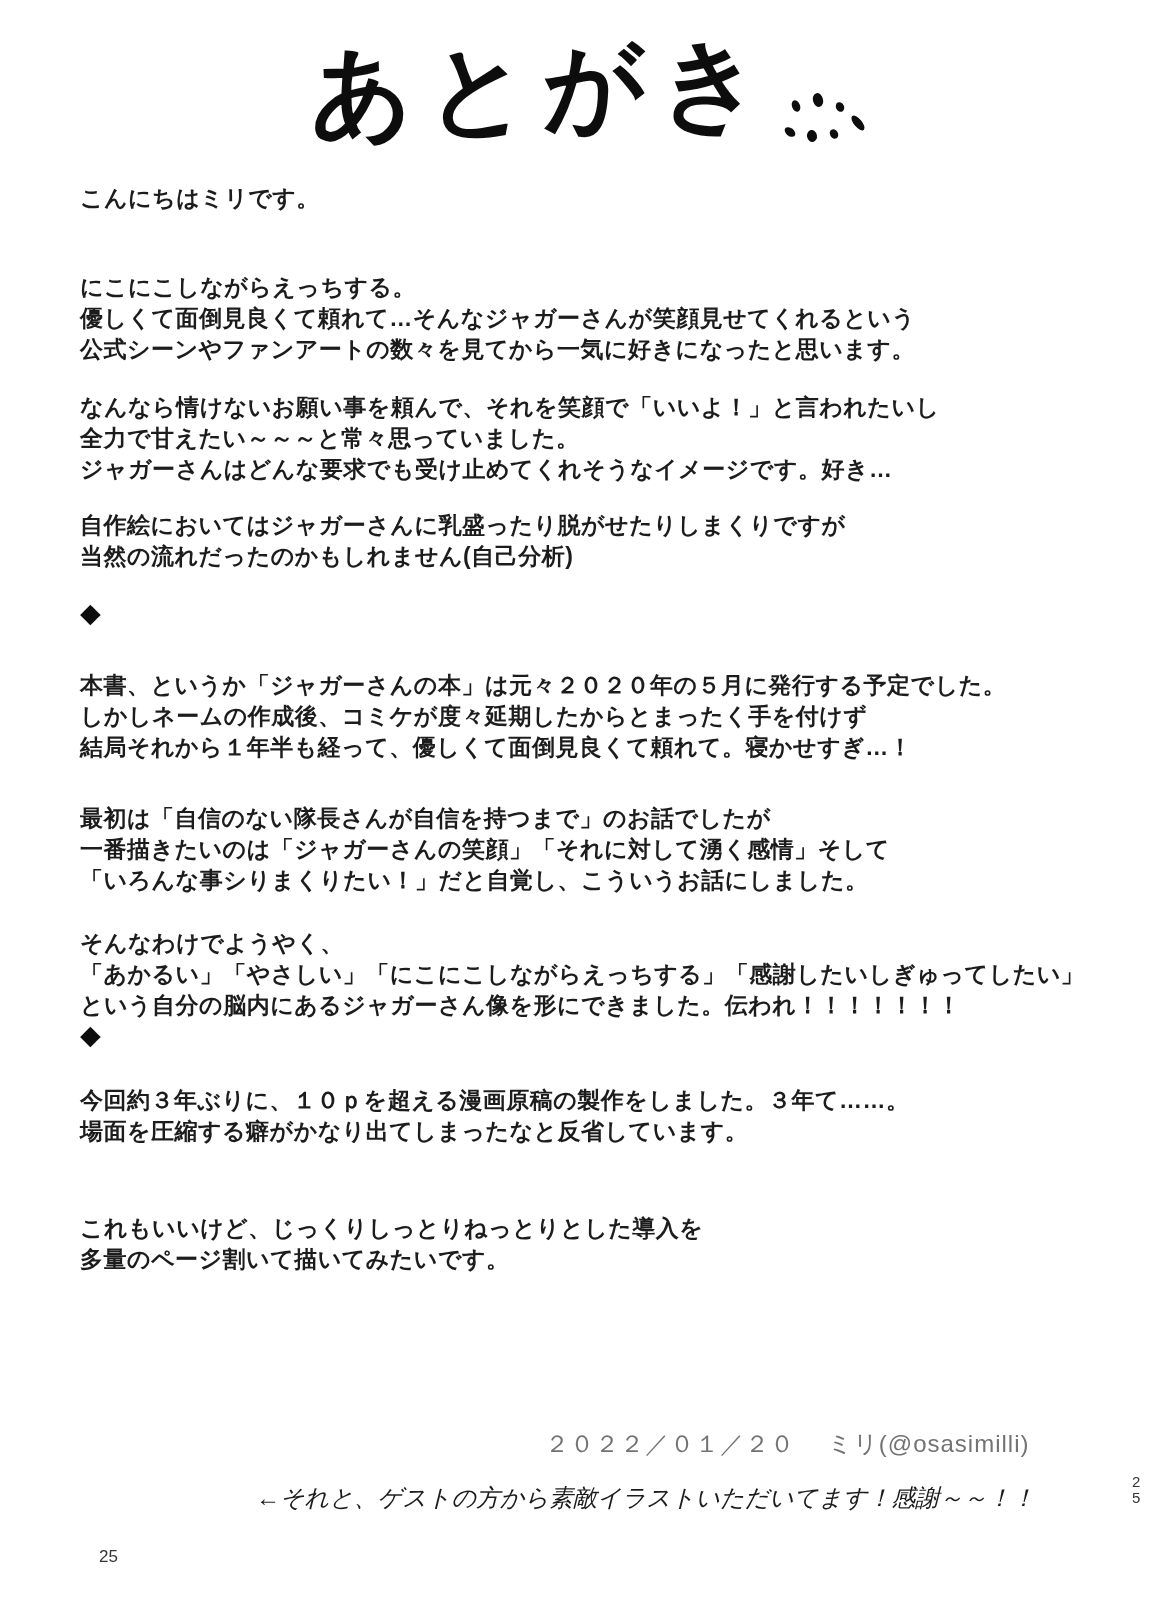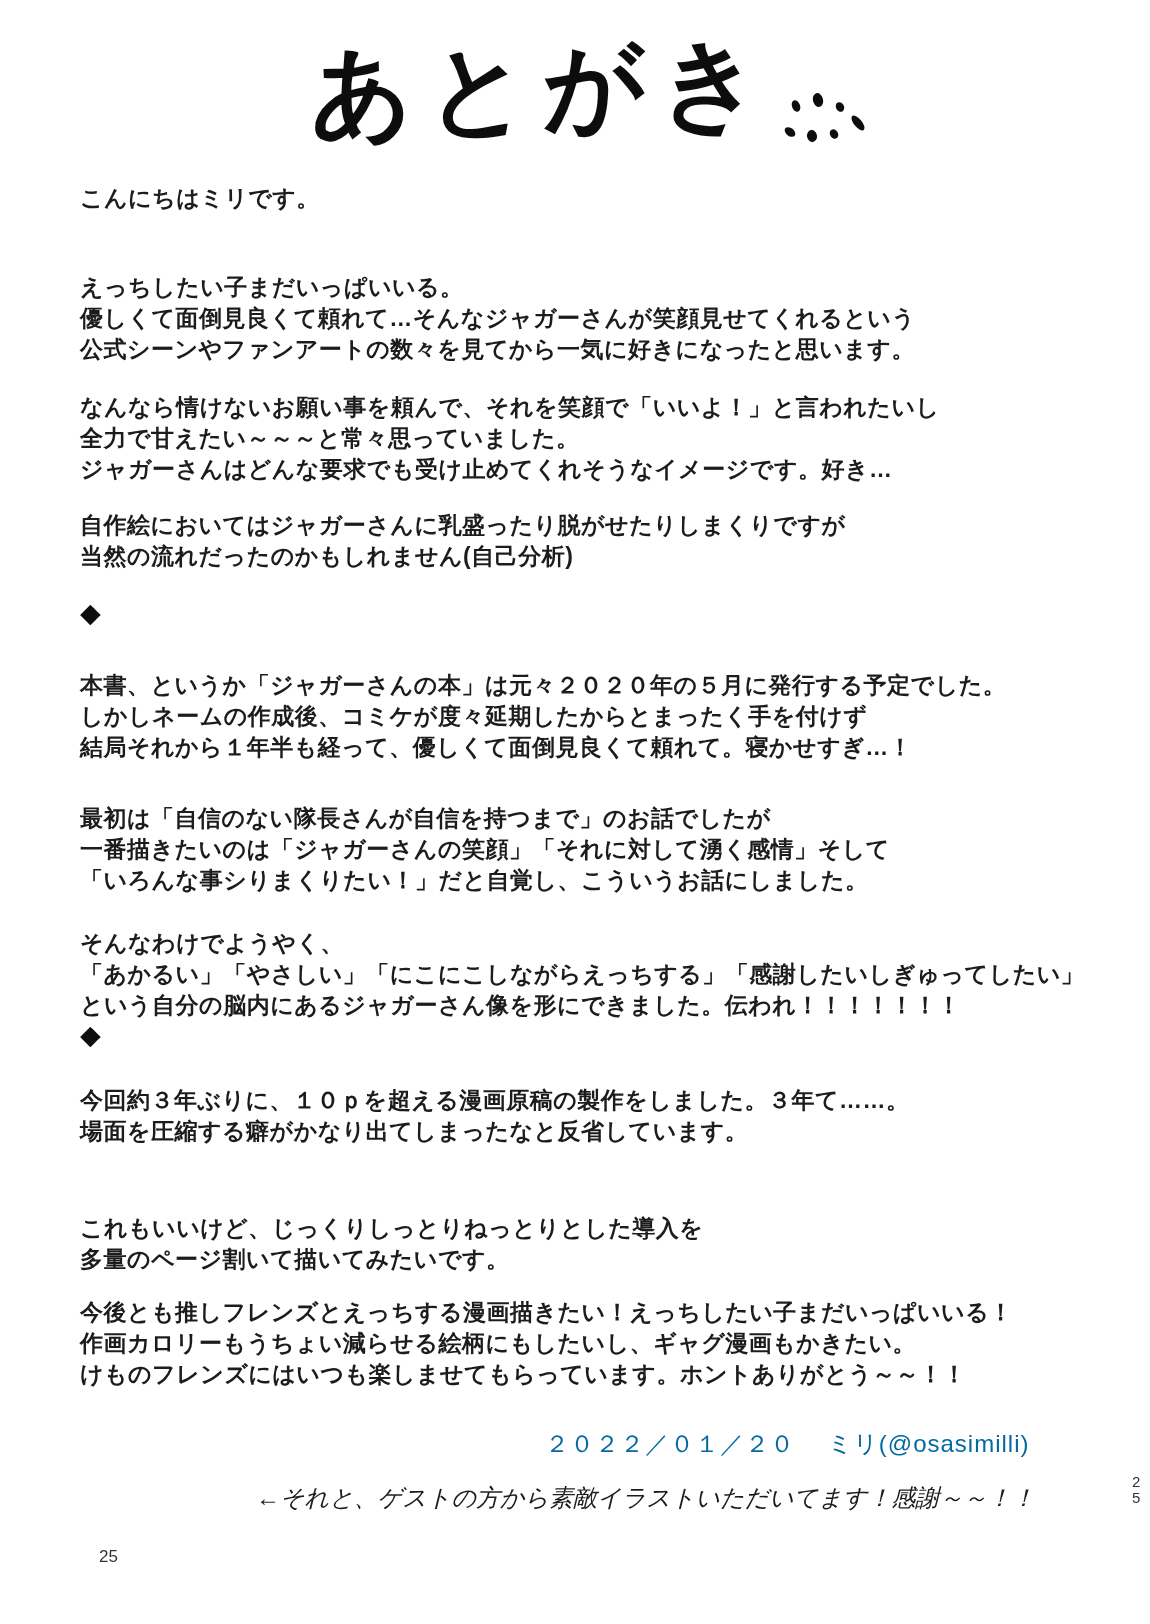--- a/index.html
+++ b/index.html
@@ -29,21 +29,21 @@
     line-height:31px;
     letter-spacing:0.5px;
     white-space:nowrap;
   }
   .divider{
     position:absolute;left:80px;
     font-size:27px;line-height:30px;color:#0d0d0d;
   }
   .signature{
     position:absolute;left:545px;top:1428px;
-    font-size:24px;letter-spacing:1px;white-space:nowrap;color:#0369a1;
+    font-size:24px;letter-spacing:1px;white-space:nowrap;color:#737373;
   }
   .guest-note{
     position:absolute;left:256px;top:1482px;
     font-size:24px;white-space:nowrap;color:#1c1c1c;font-style:italic;
   }
   .page-number{
     position:absolute;left:99px;top:1531px;
     font-size:17px;color:#333;margin-top:16px;
   }
   .side-page-number{
@@ -69,21 +69,21 @@
       <ellipse cx="52" cy="42" rx="4" ry="5" transform="rotate(-30 52 42)"></ellipse>
       <ellipse cx="76" cy="31" rx="4" ry="9" transform="rotate(-40 76 31)"></ellipse>
     </g>
   </svg>
 
   <div class="para" style="top:183px">
     <div class="line">こんにちはミリです。</div>
   </div>
 
   <div class="para" style="top:272px">
-    <div class="line">えっちしたい子まだいっぱいいる。</div>
+    <div class="line">にこにこしながらえっちする。</div>
     <div class="line">優しくて面倒見良くて頼れて…そんなジャガーさんが笑顔見せてくれるという</div>
     <div class="line">公式シーンやファンアートの数々を見てから一気に好きになったと思います。</div>
   </div>
 
   <div class="para" style="top:392px">
     <div class="line">なんなら情けないお願い事を頼んで、それを笑顔で「いいよ！」と言われたいし</div>
     <div class="line">全力で甘えたい～～～と常々思っていました。</div>
     <div class="line">ジャガーさんはどんな要求でも受け止めてくれそうなイメージです。好き…</div>
   </div>
 
@@ -121,25 +121,20 @@
   <div class="para" style="top:1085px">
     <div class="line">今回約３年ぶりに、１０ｐを超える漫画原稿の製作をしました。３年て……。</div>
     <div class="line">場面を圧縮する癖がかなり出てしまったなと反省しています。</div>
   </div>
 
   <div class="para" style="top:1213px">
     <div class="line">これもいいけど、じっくりしっとりねっとりとした導入を</div>
     <div class="line">多量のページ割いて描いてみたいです。</div>
   </div>
 
-  <div class="para" style="top:1297px">
-    <div class="line">今後とも推しフレンズとえっちする漫画描きたい！えっちしたい子まだいっぱいいる！</div>
-    <div class="line">作画カロリーもうちょい減らせる絵柄にもしたいし、ギャグ漫画もかきたい。</div>
-    <div class="line">けものフレンズにはいつも楽しませてもらっています。ホントありがとう～～！！</div>
-  </div>
 
   <div class="signature">２０２２／０１／２０　 ミリ(@osasimilli)</div>
 
   <div class="guest-note">←それと、ゲストの方から素敵イラストいただいてます！感謝～～！！</div>
 
   <div class="page-number">25</div>
 
   <div class="side-page-number">
     <div>2</div>
     <div>5</div>

